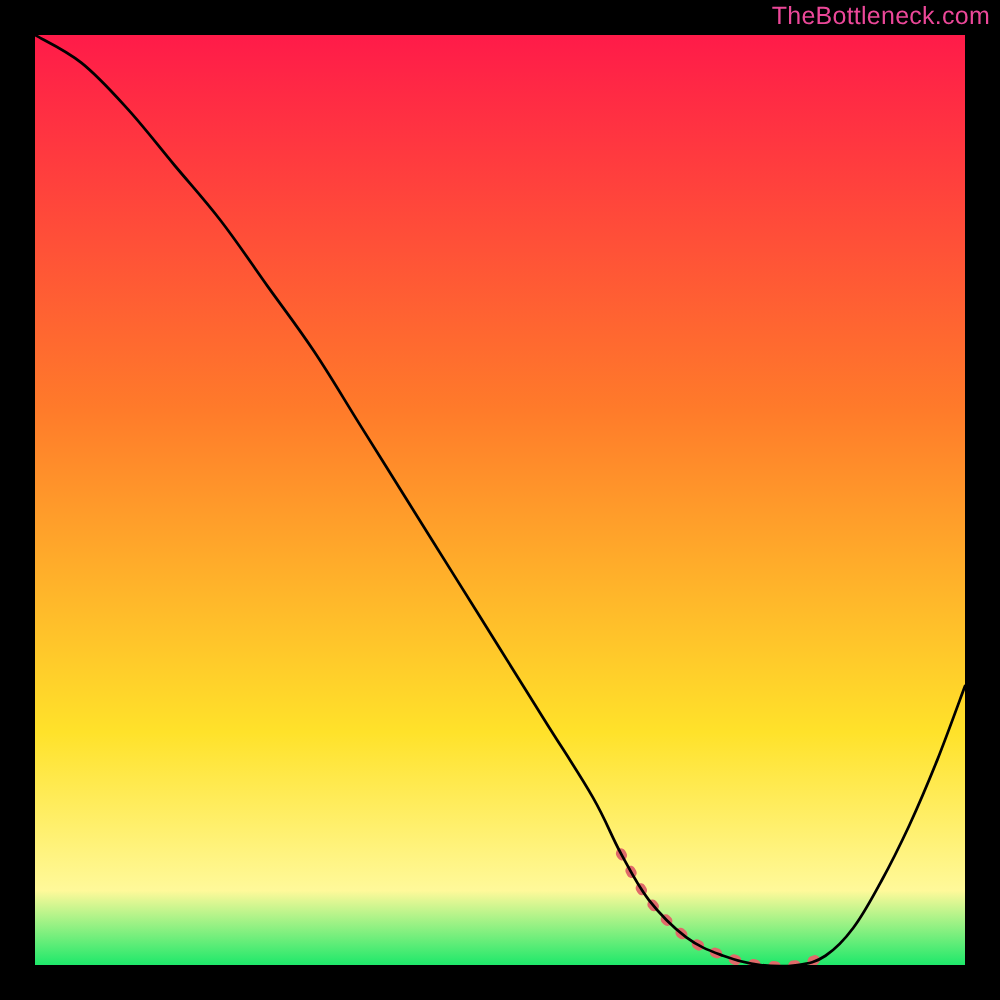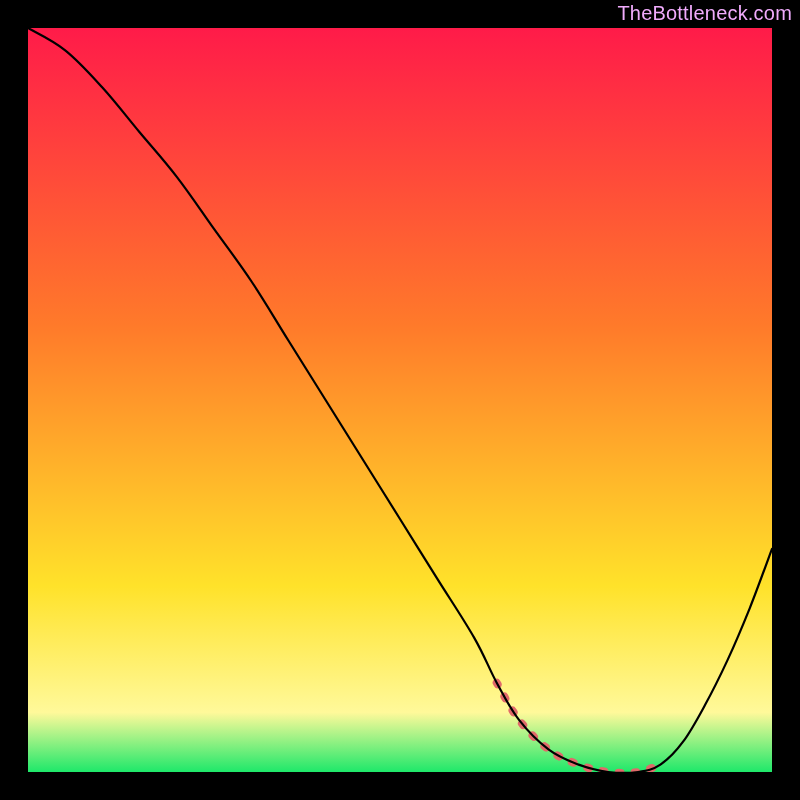--- a/index.html
+++ b/index.html
@@ -14,21 +14,21 @@
   .frame {
     position: relative;
     width: 800px;
     height: 800px;
     background: #000;
   }
   .watermark {
     position: absolute;
     top: 2px;
     right: 8px;
-    color: #f0abfc;
+    color: #ec4899;
     font-size: 20px;
     font-weight: 500;
     letter-spacing: 0.2px;
     user-select: none;
   }
   .plot {
     position: absolute;
     left: 28px;
     top: 28px;
     width: 744px;

